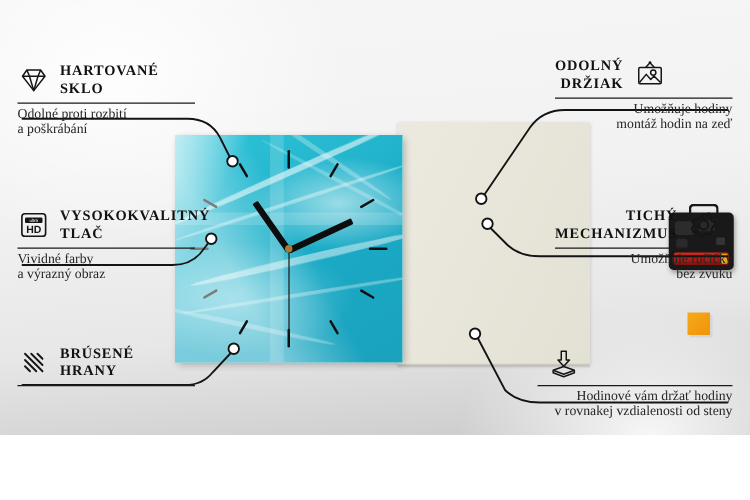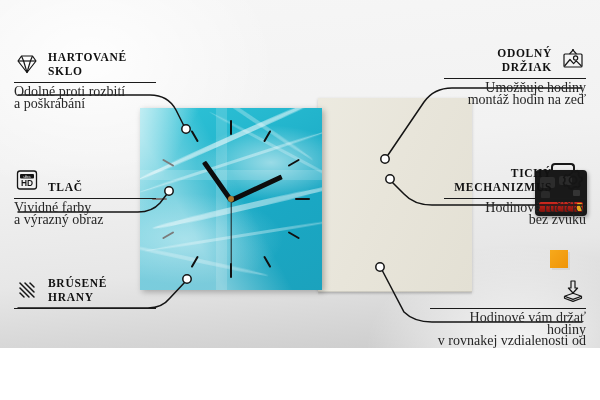--- a/index.html
+++ b/index.html
@@ -64,27 +64,27 @@
   .pad{position:absolute;left:232px;top:152px;width:18px;height:18px;
     background:linear-gradient(135deg,#f7a91b,#ef9409);box-shadow:2px 2px 0 rgba(0,0,0,.06);}
 
   
   #links{position:absolute;left:0;top:0;width:600px;height:400px;}
 
   
   .blk{position:absolute;}
   .blk .row{display:flex;align-items:center;gap:8px;}
   .blk.left .row{justify-content:flex-start;}
-  .blk.right .row{justify-content:flex-end;}
+  .blk.right .row{justify-content:flex-start;}
   .ttl{font-family:"Liberation Serif",serif;font-weight:bold;font-size:11.5px;
     letter-spacing:.7px;color:#111;line-height:14px;text-transform:uppercase;}
   .blk.left .ttl{text-align:left;}
   .blk.right .ttl{text-align:right;}
   .rule{height:1.3px;background:#1a1a1a;margin:4px 0 3px;}
-  .desc{font-family:"Liberation Serif",serif;font-size:14px;color:#262626;line-height:11.6px;}
+  .desc{font-family:"Liberation Serif",serif;font-size:11px;color:#262626;line-height:11.6px;}
   .blk.right .desc{text-align:right;}
   .ico{width:26px;height:26px;flex:0 0 26px;}
   .ico svg{display:block;}
 </style>
 </head>
 <body>
 
 <div id="stage">
 
   <div class="photo">
@@ -179,21 +179,21 @@
   <div class="blk left" style="left:14px;top:166px;width:142px;">
     <div class="row">
       <span class="ico">
         <svg viewBox="0 0 26 26" width="26" height="26">
           <rect x="3.5" y="4" width="19" height="18" rx="2.5" fill="none" stroke="#151515" stroke-width="1.3"></rect>
           <rect x="6" y="7" width="14" height="4.4" rx="1" fill="#151515"></rect>
           <text x="13" y="10.8" font-family="Liberation Sans, sans-serif" font-size="3.6" fill="#ffffff" text-anchor="middle">ultra</text>
           <text x="13" y="19.4" font-family="Liberation Sans, sans-serif" font-weight="bold" font-size="8.4" fill="#151515" text-anchor="middle">HD</text>
         </svg>
       </span>
-      <span class="ttl"><br><span>TLAČ</span></span>
+      <span class="ttl"><span>VYSOKOKVALITNÝ</span><br><span>TLAČ</span></span>
     </div>
     <div class="rule" style="width:142px"></div>
     <div class="desc"><span>Vividné farby</span><br><span>a výrazný obraz</span></div>
   </div>
 
   <div class="blk left" style="left:14px;top:276px;width:142px;">
     <div class="row">
       <span class="ico">
         <svg viewBox="0 0 26 26" width="26" height="26">
           <g stroke="#151515" stroke-width="1.5" stroke-linecap="round">
@@ -235,21 +235,21 @@
       <span class="ico">
         <svg viewBox="0 0 26 26" width="26" height="26">
           <g fill="none" stroke="#151515" stroke-width="1.6" stroke-linejoin="round">
             <path d="M13 4.2 l2.6 .6 1.5-1.1 1.9 2.4 -.6 1.8 1.4 2.3 1.9 .3 .3 3.1 -1.8 .8 -1 2.5 .8 1.7 -2.4 2 -1.7-.9 -2.6 .7 -1 1.6 -3-.6 -.5-1.8 -2.3-1.4 -1.8 .4 -1.3-2.8 1.3-1.3 .2-2.7 -1.2-1.4 2-2.3 1.7 .7 2.5-1.1 Z"></path>
             <circle cx="13" cy="13" r="3.6"></circle>
           </g>
         </svg>
       </span>
     </div>
     <div class="rule" style="width:142px"></div>
-    <div class="desc"><span>Hodinové ručičky</span><br><span>bez zvuku</span></div>
+    <div class="desc"><span>Umožňuje ručičky</span><br><span>bez zvuku</span></div>
   </div>
 
   <div class="blk right" style="left:430px;top:278px;width:156px;">
     <div class="row">
       <span class="ttl"><br></span>
       <span class="ico">
         <svg viewBox="0 0 26 26" width="26" height="26">
           <g fill="none" stroke="#151515" stroke-width="1.2" stroke-linejoin="round">
             <path d="M11 3 h4 v7 h2.6 L13 15 L8.4 10 H11 Z"></path>
             <path d="M13 15.2 L21.5 18.2 L13 21.4 L4.5 18.2 Z"></path>

